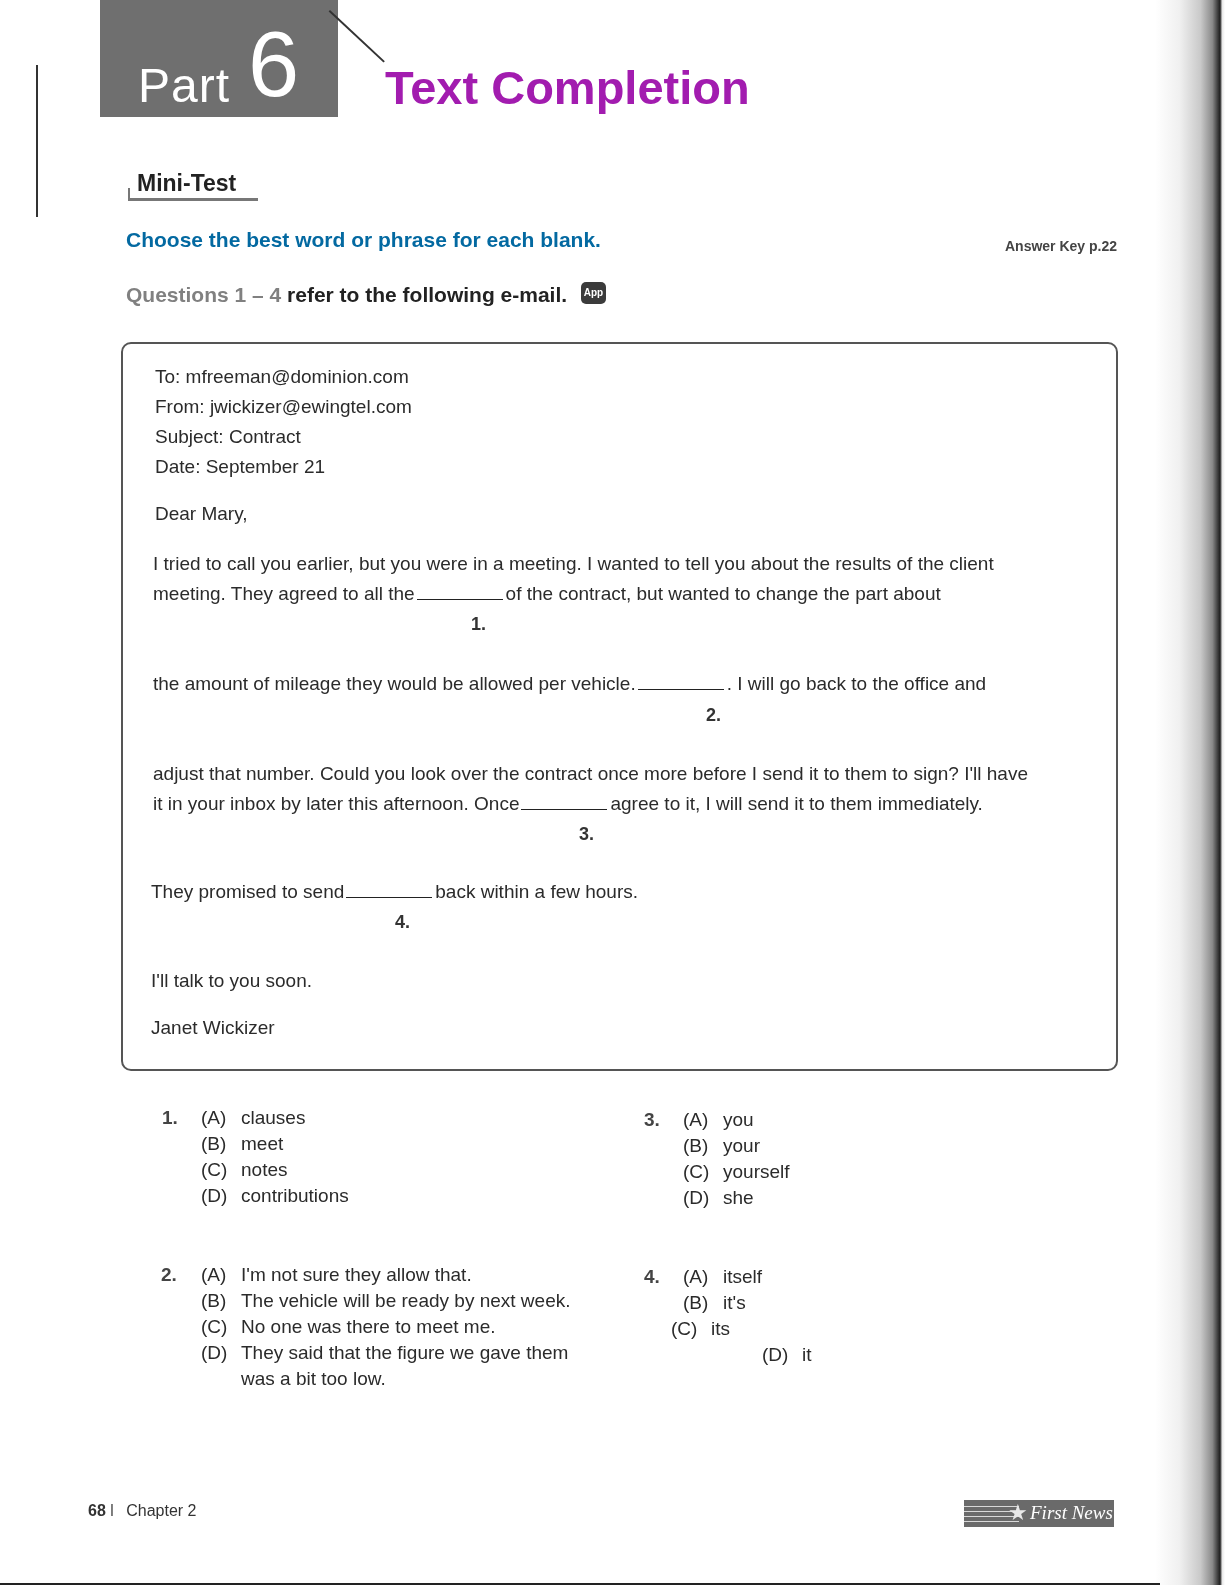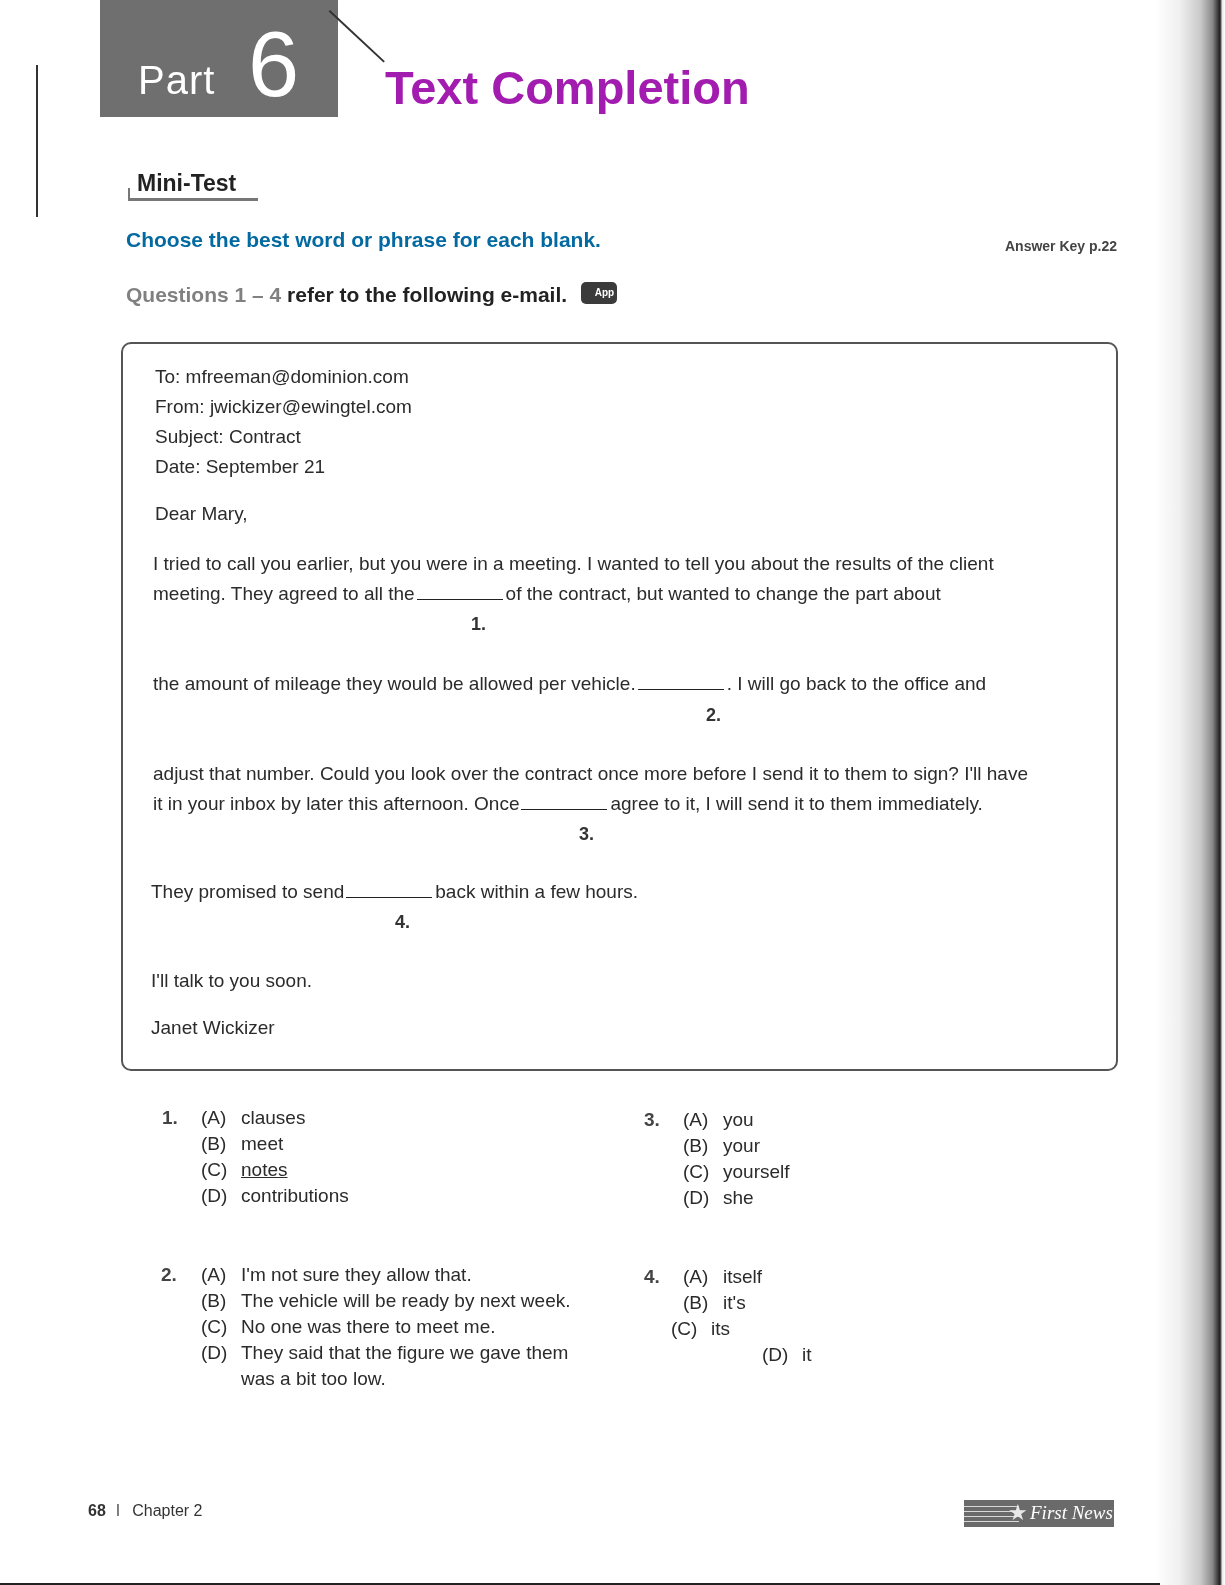--- a/index.html
+++ b/index.html
@@ -12,21 +12,21 @@
   .spine {
     position:absolute; top:0; right:0; width:70px; height:1585px;
     background:linear-gradient(to right, #ffffff 0%, #f0f0f0 35%, #c9c9c9 65%, #8a8a8a 82%, #3a3a3a 90%, #1d1d1d 93%, #e8e8e8 96%, #ffffff 100%);
   }
   .left-mark { position:absolute; left:36px; top:65px; width:2px; height:152px; background:#333; }
   .part-box {
     position:absolute; left:100px; top:0; width:238px; height:117px;
     background:#6f6f6f;
   }
   .part-label {
-    position:absolute; left:138px; top:58px; color:#fff; font-size:40px; letter-spacing:1px;
+    position:absolute; left:138px; top:58px; color:#fff; font-size:48px; letter-spacing:1px;
   }
   .part-num {
     position:absolute; left:248px; top:12px; color:#fff; font-size:92px; font-weight:normal;
   }
   .diag-line {
     position:absolute; left:330px; top:10px; width:75px; height:2px; background:#333;
     transform-origin:0 0; transform:rotate(43deg);
   }
   .title {
     position:absolute; left:385px; top:60px; font-size:47px; font-weight:bold; color:#a21caf;
@@ -44,37 +44,37 @@
   .answer-key {
     position:absolute; left:1005px; top:238px; font-size:14px; font-weight:bold; color:#444;
   }
   .questions-ref {
     position:absolute; left:126px; top:283px; font-size:21px; font-weight:bold; color:#222;
   }
   .questions-ref .range { color:#808080; }
   .app-badge {
     display:inline-block; margin-left:8px; width:25px; height:22px; border-radius:5px;
     background:#3b3b3b; color:#fff; font-size:10px; font-weight:bold; line-height:22px;
-    text-align:center; vertical-align:middle; position:relative; top:-3px;padding-left:11px;
+    text-align:center; vertical-align:middle; position:relative; top:-3px;
   }
   .email-box {
     position:absolute; left:121px; top:342px; width:997px; height:729px;
     border:2px solid #555; border-radius:10px; box-sizing:border-box;
   }
   .email-text { position:absolute; font-size:19px; color:#2b2b2b; white-space:nowrap;text-align:center; }
   .blank {
     display:inline-block; width:86px; border-bottom:1.5px solid #222; height:14px; vertical-align:baseline;
     margin:0 3px 0 2px;
   }
   .blank-num { position:absolute; font-size:18px; font-weight:bold; color:#333; }
   .q-num { position:absolute; font-size:19px; font-weight:bold; color:#444; }
   .q-opt { position:absolute; font-size:19px; color:#2b2b2b; white-space:nowrap; }
   .q-opt .letter { display:inline-block; width:40px; }
   .footer-page { position:absolute; left:88px; top:1502px; font-size:16px; color:#333; }
-  .footer-page b { margin-right:10px; }
+  .footer-page b { margin-right:4px; }
   .footer-page .sep { margin-right:12px; color:#555; }
   .brand {
     position:absolute; left:964px; top:1500px; width:150px; height:27px; background:#6a6a6a;
     overflow:hidden;
   }
   .brand .stripe { position:absolute; left:0; width:55px; height:1px; background:#d8d8d8; }
   .brand .star { position:absolute; left:44px; top:1px; color:#e8e8e8; font-size:22px; line-height:24px; }
   .brand .text {
     position:absolute; left:66px; top:2px; color:#fff; font-family:"Liberation Serif", serif;
     font-style:italic; font-size:19px;
@@ -131,21 +131,21 @@
   <span>They promised to send</span><span class="blank"></span><span>back within a few hours.</span>
 </div>
 <div class="blank-num" style="left:395px;top:912px;">4.</div>
 
 <div class="email-text" style="left:151px;top:970px;">I'll talk to you soon.</div>
 <div class="email-text" style="left:151px;top:1017px;">Janet Wickizer</div>
 
 <div class="q-num" style="left:162px;top:1107px;">1.</div>
 <div class="q-opt" style="left:201px;top:1107px;"><span class="letter">(A)</span><span>clauses</span></div>
 <div class="q-opt" style="left:201px;top:1133px;"><span class="letter">(B)</span><span>meet</span></div>
-<div class="q-opt" style="left:201px;top:1159px;text-decoration:underline;"><span class="letter">(C)</span><span>notes</span></div>
+<div class="q-opt" style="left:201px;top:1159px;"><span class="letter">(C)</span><span>notes</span></div>
 <div class="q-opt" style="left:201px;top:1185px;"><span class="letter">(D)</span><span>contributions</span></div>
 
 <div class="q-num" style="left:161px;top:1264px;">2.</div>
 <div class="q-opt" style="left:201px;top:1264px;"><span class="letter">(A)</span><span>I'm not sure they allow that.</span></div>
 <div class="q-opt" style="left:201px;top:1290px;"><span class="letter">(B)</span><span>The vehicle will be ready by next week.</span></div>
 <div class="q-opt" style="left:201px;top:1316px;"><span class="letter">(C)</span><span>No one was there to meet me.</span></div>
 <div class="q-opt" style="left:201px;top:1342px;"><span class="letter">(D)</span><span>They said that the figure we gave them</span></div>
 <div class="q-opt" style="left:241px;top:1368px;">was a bit too low.</div>
 
 <div class="q-num" style="left:644px;top:1109px;">3.</div>

